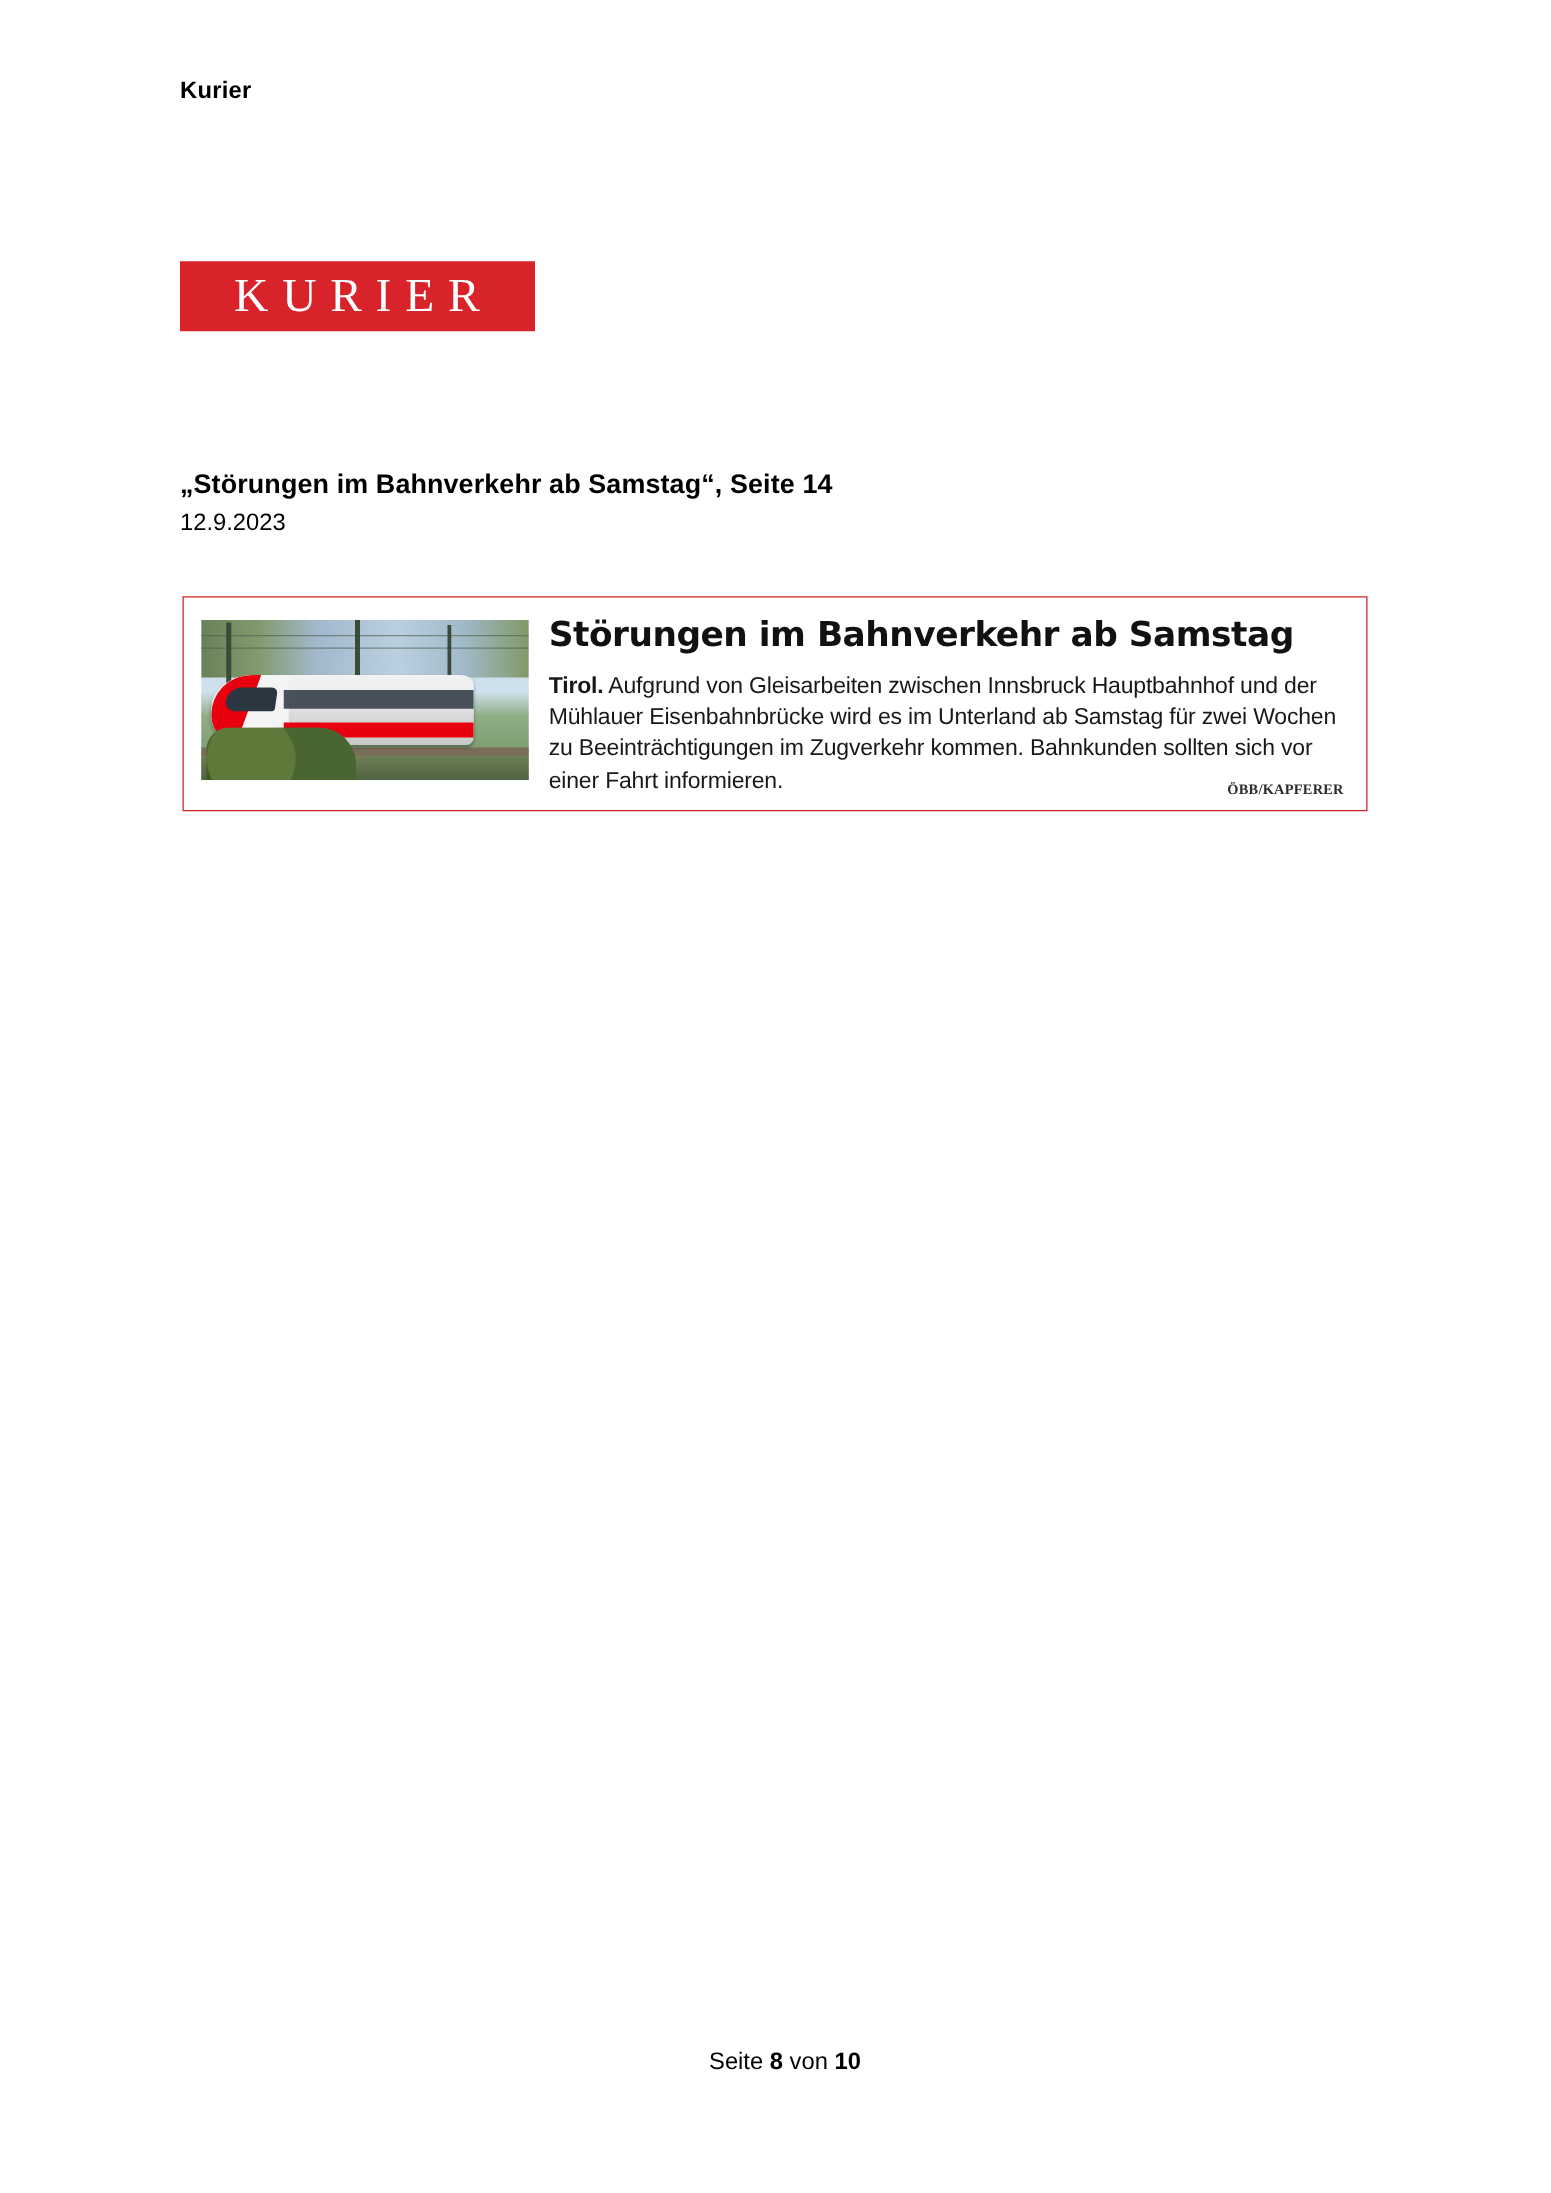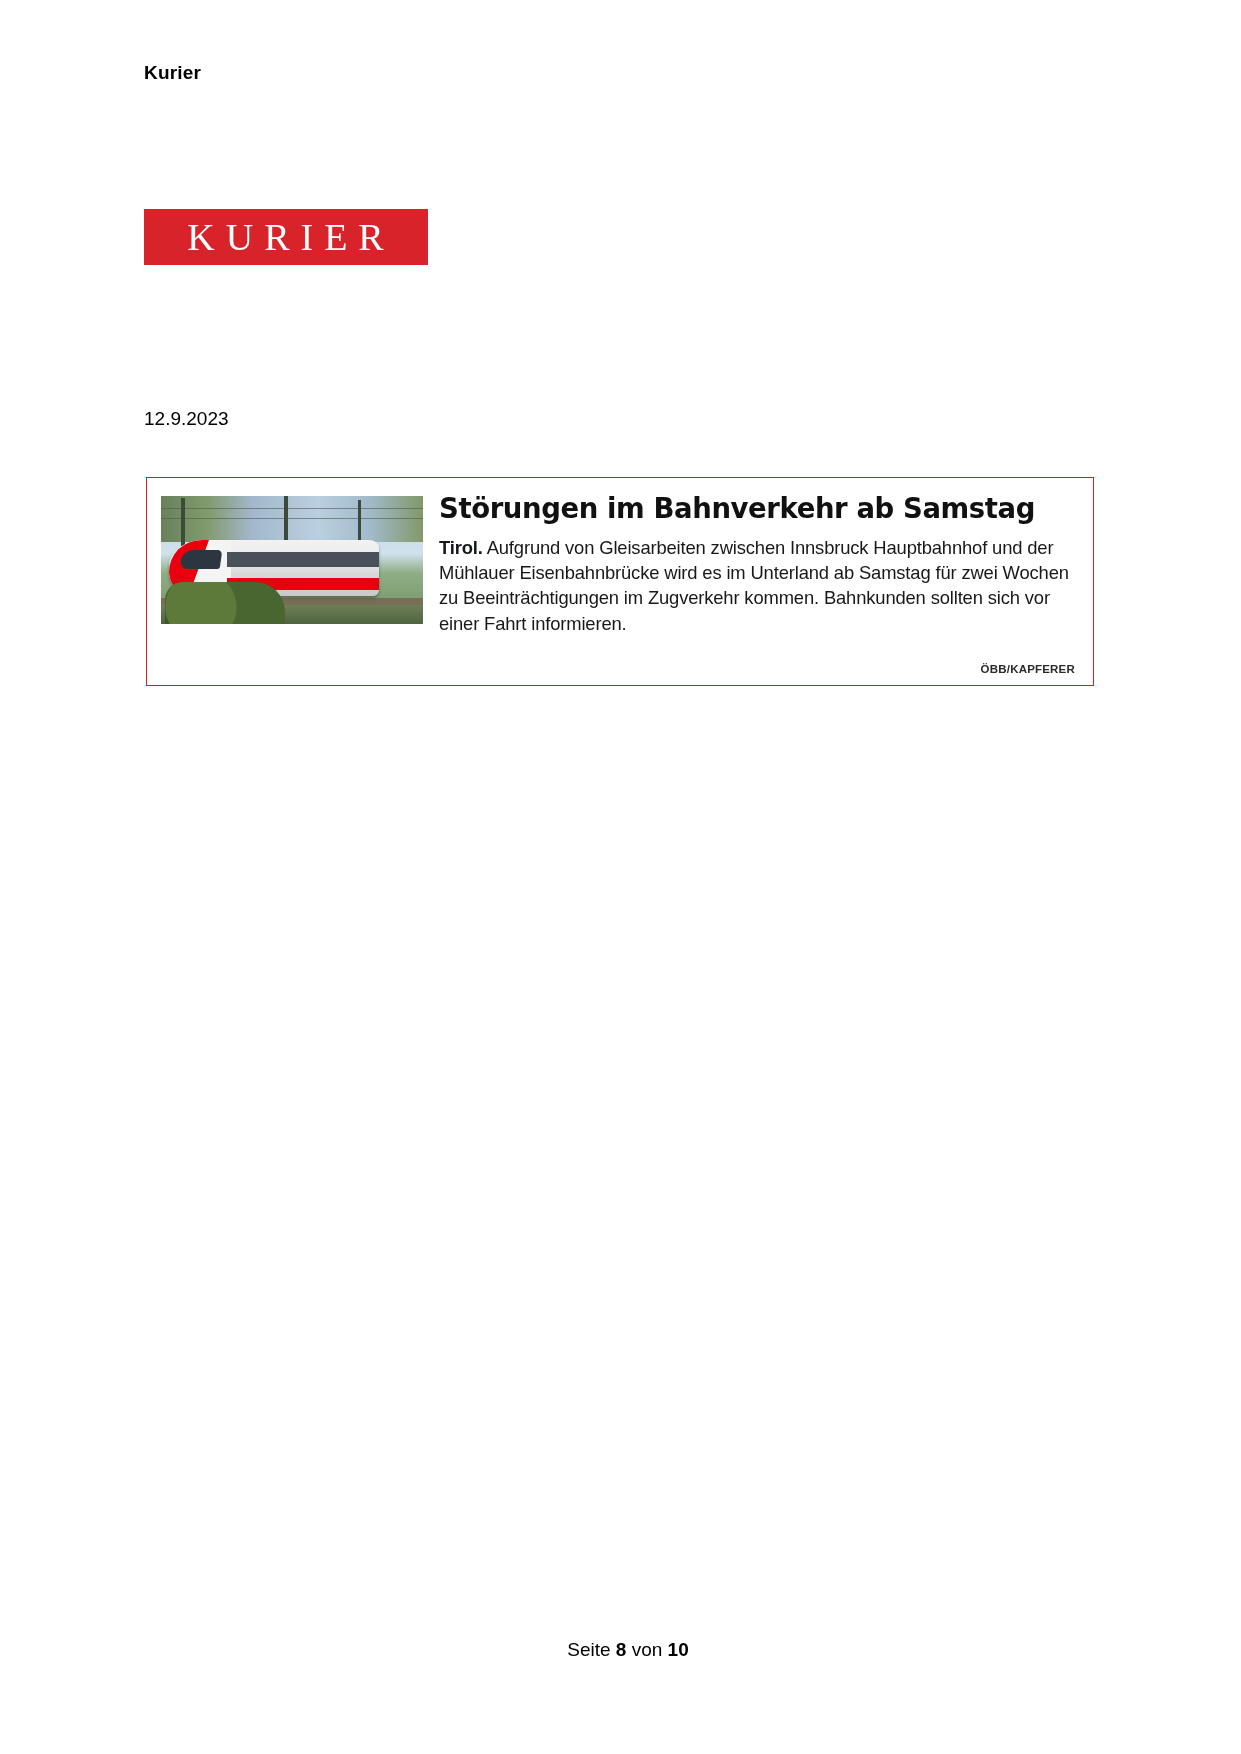--- a/index.html
+++ b/index.html
@@ -70,21 +70,21 @@
     font-weight: normal;
     text-align: center;
   }
 
   
   .clipping {
     position: absolute;
     left: 146px;
     top: 477px;
     width: 948px;
-    height: 209px;
+    height: 172px;
     border: 1px solid #d0201f;
     background: #ffffff;
     box-sizing: border-box;
   }
 
   .clip-photo {
     position: absolute;
     left: 14px;
     top: 18px;
     width: 262px;
@@ -189,21 +189,21 @@
     font-size: 18.4px;
     line-height: 1.37;
     color: #17181a;
     letter-spacing: -0.15px;
   }
   .clip-body b { font-weight: bold; }
   .clip-credit {
     position: absolute;
     right: 18px;
     bottom: 10px;
-    font-family: Liberation Sans, sans-serif;
+    font-family: Liberation Serif, serif;
     font-size: 11.5px;
     font-weight: bold;
     color: #2b2b2b;
     letter-spacing: 0.2px;
   }
 
   
   .footer {
     position: absolute;
     left: 0;
@@ -219,20 +219,21 @@
 <body>
 
 <div class="page">
 
   <div class="header-source">Kurier</div>
 
   <div class="logo-box">
     <span class="logo-text">KURIER</span>
   </div>
 
+  <div class="article-title">„Störungen im Bahnverkehr ab Samstag“, Seite 14</div>
   <div class="article-date">12.9.2023</div>
 
   <div class="clipping">
 
     <div class="clip-photo">
       <div class="ph-trees"></div>
       <div class="ph-wire w1"></div>
       <div class="ph-wire w2"></div>
       <div class="ph-mast m1"></div>
       <div class="ph-mast m2"></div>

